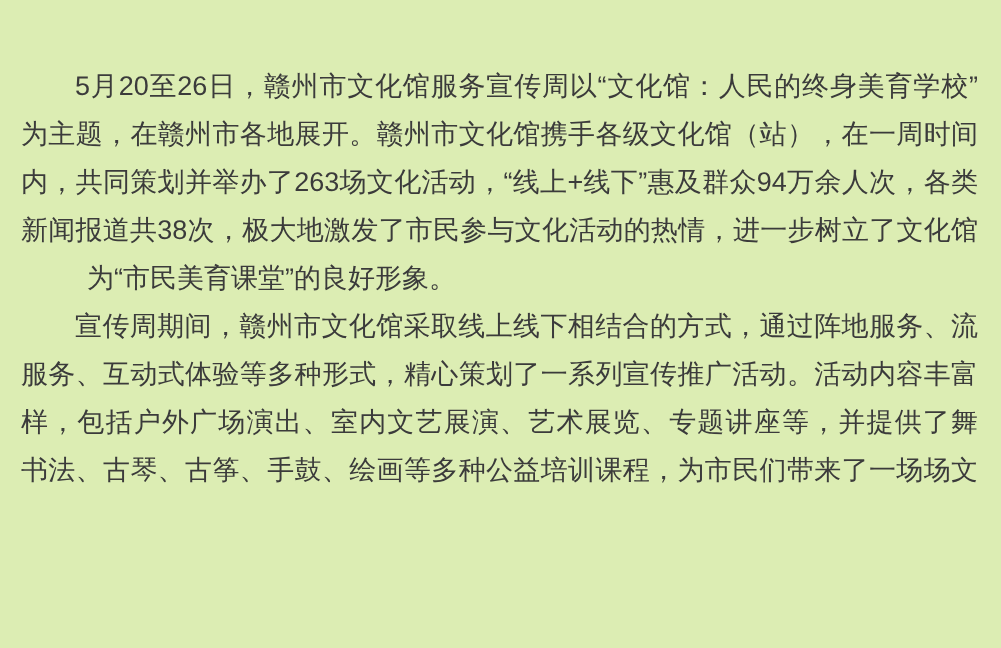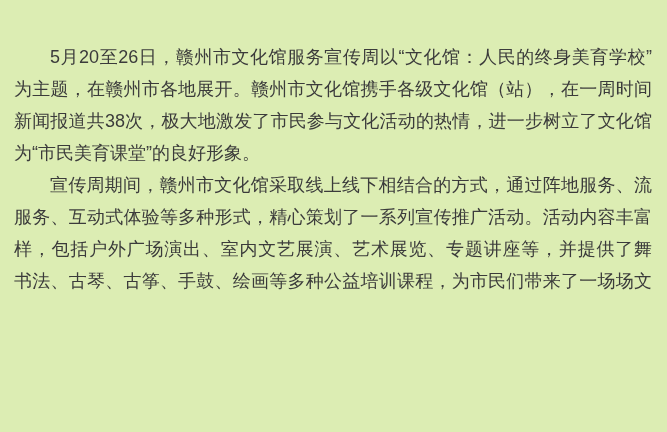--- a/index.html
+++ b/index.html
@@ -31,29 +31,31 @@
     text-align-last: justify;
     white-space: normal;
     height: 32px;
     overflow: hidden;
   }
   .line.indent {
     text-indent: 2em;
   }
   .line.last {
     text-align-last: left;
+    margin-left: 44px;
   }
 </style>
 </head>
 <body style="background: rgb(220, 237, 179);">
 
 <div class="doc" style="color: rgb(59, 59, 59);">
   <div class="para">
     <div class="line indent">5月20至26日，赣州市文化馆服务宣传周以“文化馆：人民的终身美育学校”</div>
     <div class="line">为主题，在赣州市各地展开。赣州市文化馆携手各级文化馆（站），在一周时间</div>
+    <div class="line">内，共同策划并举办了263场文化活动，“线上+线下”惠及群众94万余人次，各类</div>
     <div class="line">新闻报道共38次，极大地激发了市民参与文化活动的热情，进一步树立了文化馆作</div>
     <div class="line last">为“市民美育课堂”的良好形象。</div>
   </div>
   <div class="para">
     <div class="line indent">宣传周期间，赣州市文化馆采取线上线下相结合的方式，通过阵地服务、流动</div>
     <div class="line">服务、互动式体验等多种形式，精心策划了一系列宣传推广活动。活动内容丰富多</div>
     <div class="line">样，包括户外广场演出、室内文艺展演、艺术展览、专题讲座等，并提供了舞蹈、</div>
     <div class="line">书法、古琴、古筝、手鼓、绘画等多种公益培训课程，为市民们带来了一场场文化</div>
   </div>
 </div>

